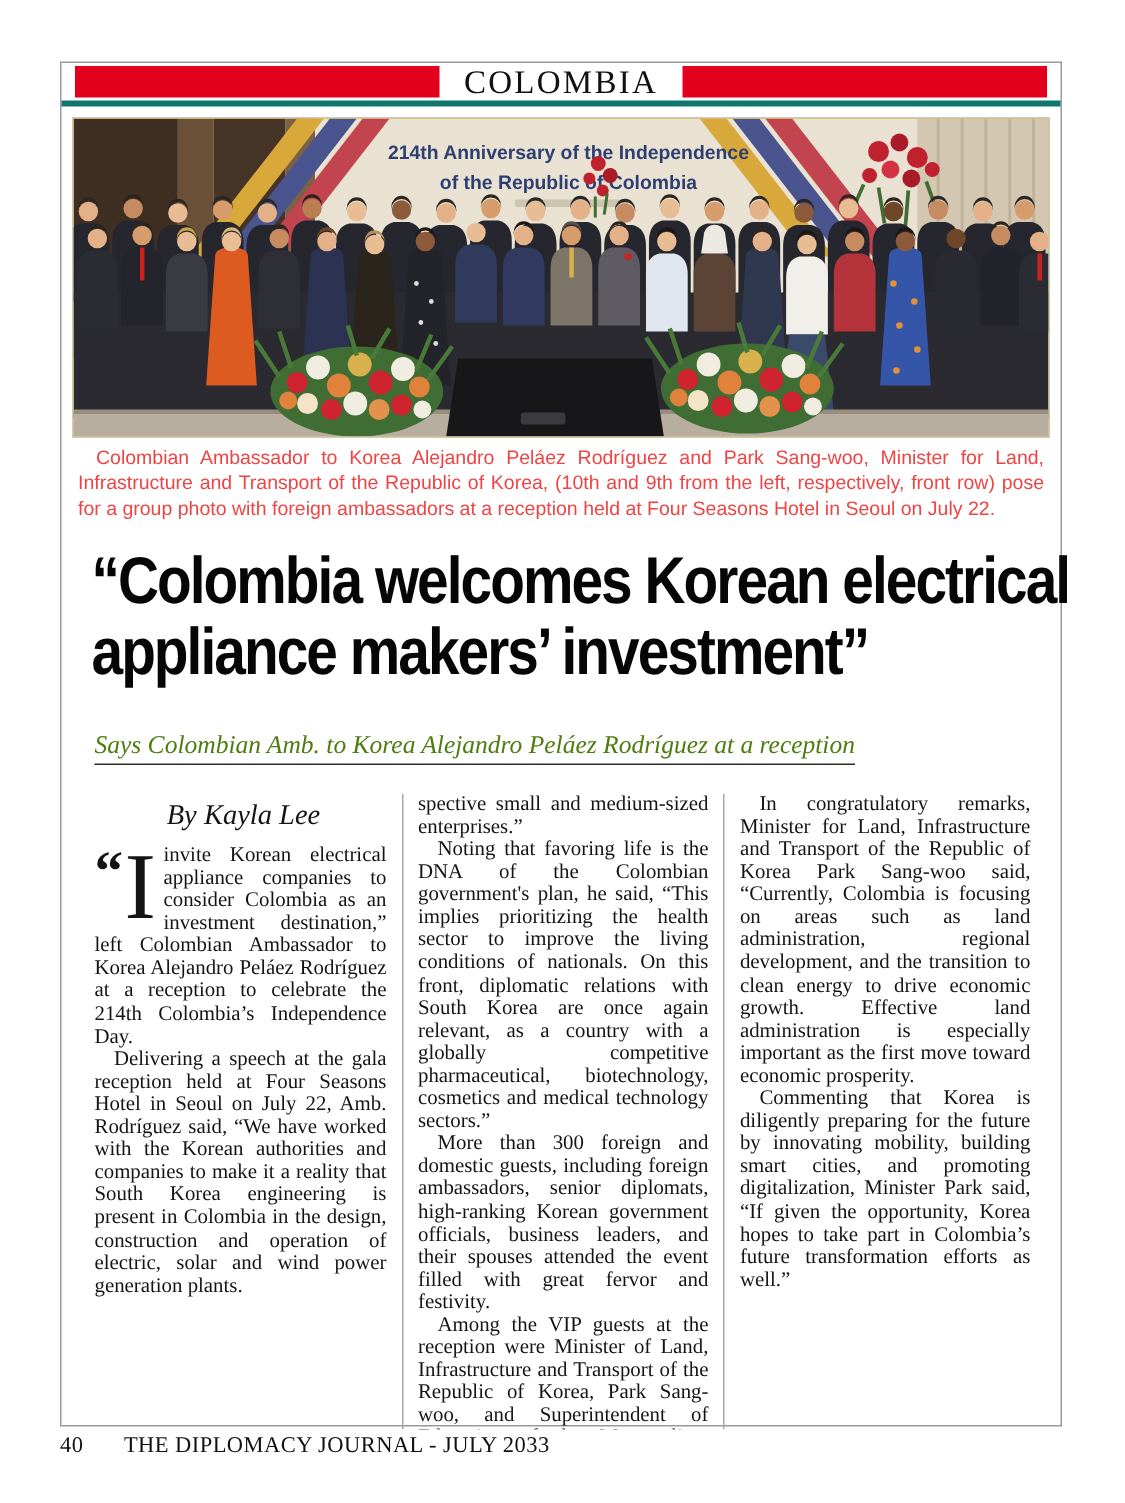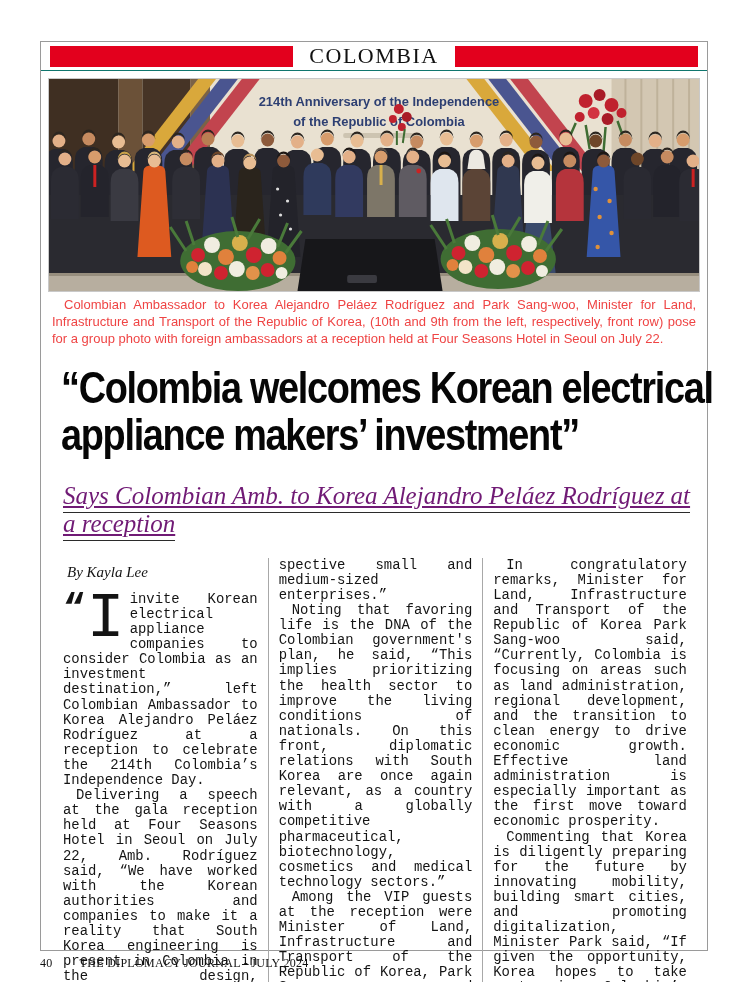--- a/index.html
+++ b/index.html
@@ -1,52 +1,52 @@
 <!DOCTYPE html>
 <html><head>
 <meta charset="utf-8">
 <style>
   html,body{margin:0;padding:0;background:#ffffff;}
   body{width:750px;height:1002px;position:relative;font-family:"Liberation Serif",serif;color:#141414;}
   .frame{position:absolute;left:40px;top:41px;width:668px;height:910px;border:1px solid #9a9a9a;background:#fff;box-sizing:border-box;}
 
   
-  .section-header{height:29px;border-bottom:1px solid #0f766e;display:flex;align-items:center;padding:0 9px;box-sizing:border-box;}
+  .section-header{height:29px;border-bottom:4px solid #0f766e;display:flex;align-items:center;padding:0 9px;box-sizing:border-box;}
   .red-bar{height:21px;background:#e3001d;flex:1;}
   .section-title{font-family:"Liberation Serif",serif;font-size:22px;line-height:22px;letter-spacing:1.5px;padding:0 16px;color:#111;white-space:nowrap;}
 
   
   .photo-wrap{margin:7px 7px 0 7px;height:214px;border:1px solid #c9c9c9;box-sizing:border-box;overflow:hidden;background:#eab308;}
   .photo-wrap svg{display:block;width:100%;height:100%;}
 
   
   .caption{margin:5px 11px 0 11px;font-family:"Liberation Sans",sans-serif;font-size:13px;line-height:1.3;color:#ef4444;text-align:justify;text-indent:12px;}
 
   
   .headline{margin:16px 0 0 20px;font-family:"Liberation Sans",sans-serif;font-weight:bold;font-size:44px;line-height:1.07;letter-spacing:-1.5px;color:#060606;transform:scaleX(.86);transform-origin:left top;white-space:nowrap;}
 
   
   .subhead{margin:24px 0 0 22px;font-weight:normal;}
-  .subhead-inner{font-family:"Liberation Serif",serif;font-style:italic;font-size:25px;color:#701a75;border-bottom:1.5px solid #2b2b2b;padding-bottom:3px;text-decoration:underline;}
+  .subhead-inner{font-family:"Liberation Serif",serif;font-style:italic;font-size:17px;color:#4d7c0f;border-bottom:1.5px solid #2b2b2b;padding-bottom:3px;}
 
   
   .columns{display:flex;margin:20px 10px 0 12px;height:424px;overflow:hidden;}
   .col{width:33.33%;padding:0 10px;box-sizing:border-box;text-align:justify;font-size:13.9px;line-height:15.1px;}
   .col + .col{border-left:1px solid #a8a8a8;}
-  .para{margin:0;font-family:Liberation Mono, monospace;}
+  .para{margin:0;}
   .indent{text-indent:13px;}
-  .byline{margin:7px 0 12px 4px;font-style:italic;font-size:15px;text-align:left;}
+  .byline{margin:7px 0 12px 4px;font-style:italic;font-size:19px;text-align:center;}
 
   
   .dropcap-wrap{float:left;display:flex;align-items:flex-start;padding:3px 5px 0 0;}
   .dc-quote{font-size:38px;line-height:30px;font-weight:bold;letter-spacing:-2px;margin-right:3px;}
   .dc-letter{font-size:63px;line-height:50px;}
 
   
-  .footer{position:absolute;left:40px;top:956px;display:flex;gap:27px;font-size:12px;letter-spacing:.3px;color:#111;}
+  .footer{position:absolute;left:40px;top:956px;display:flex;gap:27px;font-size:15px;letter-spacing:.3px;color:#111;}
 </style>
 </head>
 <body>
 
 <div class="page">
   <div class="frame">
 
     <header class="section-header">
       <div class="red-bar"></div>
       <div class="section-title">COLOMBIA</div>
@@ -300,27 +300,28 @@
           <span class="dropcap-wrap">
               <span class="dc-quote">“</span>
               <span class="dc-letter">I</span>
             </span><span>invite Korean electrical appliance companies to consider Colombia as an investment destination,” left Colombian Ambassador to Korea Alejandro Peláez Rodríguez at a reception to celebrate the 214th Colombia’s Independence Day.</span>
         </p>
         <p class="para indent">Delivering a speech at the gala reception held at Four Seasons Hotel in Seoul on July 22, Amb. Rodríguez said, “We have worked with the Korean authorities and companies to make it a reality that South Korea engineering is present in Colombia in the design, construction and operation of electric, solar and wind power generation plants.</p>
       </div>
       <div class="col">
         <p class="para">spective small and medium-sized enterprises.”</p>
         <p class="para indent">Noting that favoring life is the DNA of the Colombian government's plan, he said, “This implies prioritizing the health sector to improve the living conditions of nationals. On this front, diplomatic relations with South Korea are once again relevant, as a country with a globally competitive pharmaceutical, biotechnology, cosmetics and medical technology sectors.”</p>
+        <p class="para indent">More than 300 foreign and domestic guests, including foreign ambassadors, senior diplomats, high-ranking Korean government officials, business leaders, and their spouses attended the event filled with great fervor and festivity.</p>
         <p class="para indent">Among the VIP guests at the reception were Minister of Land, Infrastructure and Transport of the Republic of Korea, Park Sang-woo, and Superintendent of Education of the Metropolitan City of Incheon, Doh Seong-hoon.</p>
       </div>
       <div class="col">
         <p class="para indent">In congratulatory remarks, Minister for Land, Infrastructure and Transport of the Republic of Korea Park Sang-woo said, “Currently, Colombia is focusing on areas such as land administration, regional development, and the transition to clean energy to drive economic growth. Effective land administration is especially important as the first move toward economic prosperity.</p>
         <p class="para indent">Commenting that Korea is diligently preparing for the future by innovating mobility, building smart cities, and promoting digitalization, Minister Park said, “If given the opportunity, Korea hopes to take part in Colombia’s future transformation efforts as well.”</p>
 
       </div>
     </div>
   </div>
 
   <footer class="footer">
     <span>40</span>
-    <span>THE DIPLOMACY JOURNAL - JULY 2024</span>
+    <span>THE DIPLOMACY JOURNAL - JULY 2033</span>
   </footer>
 </div>
 
 </body></html>

